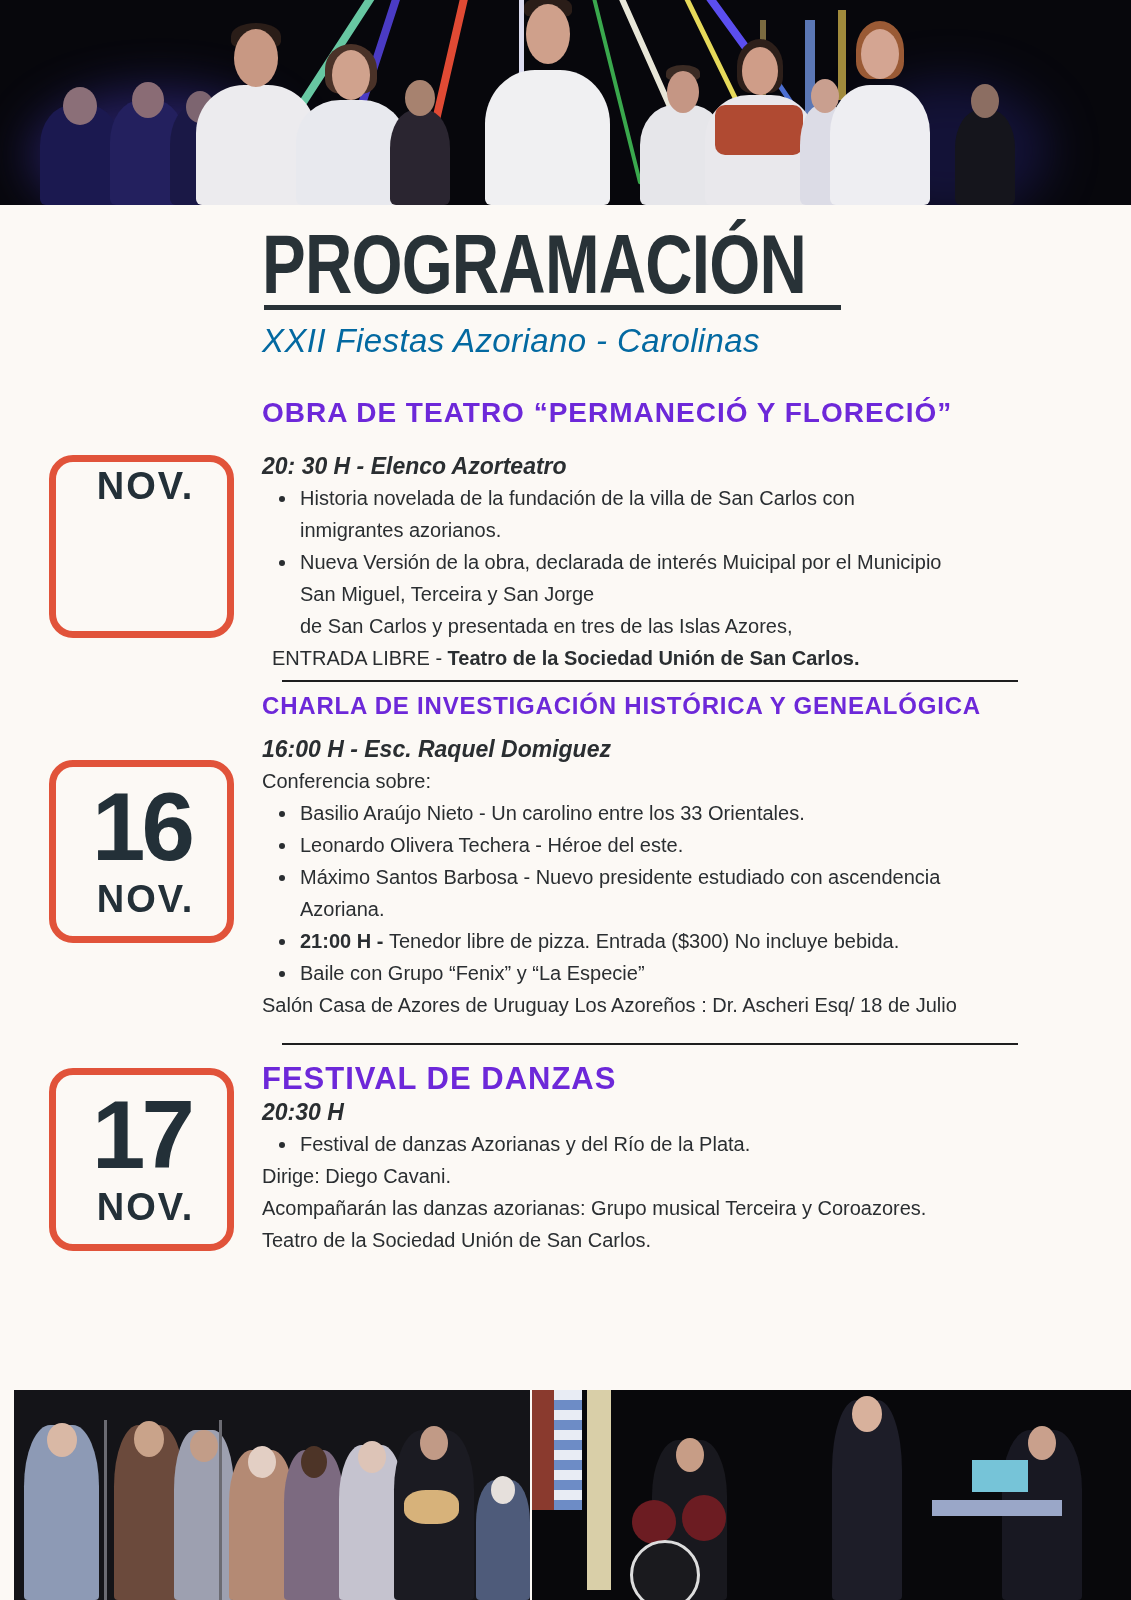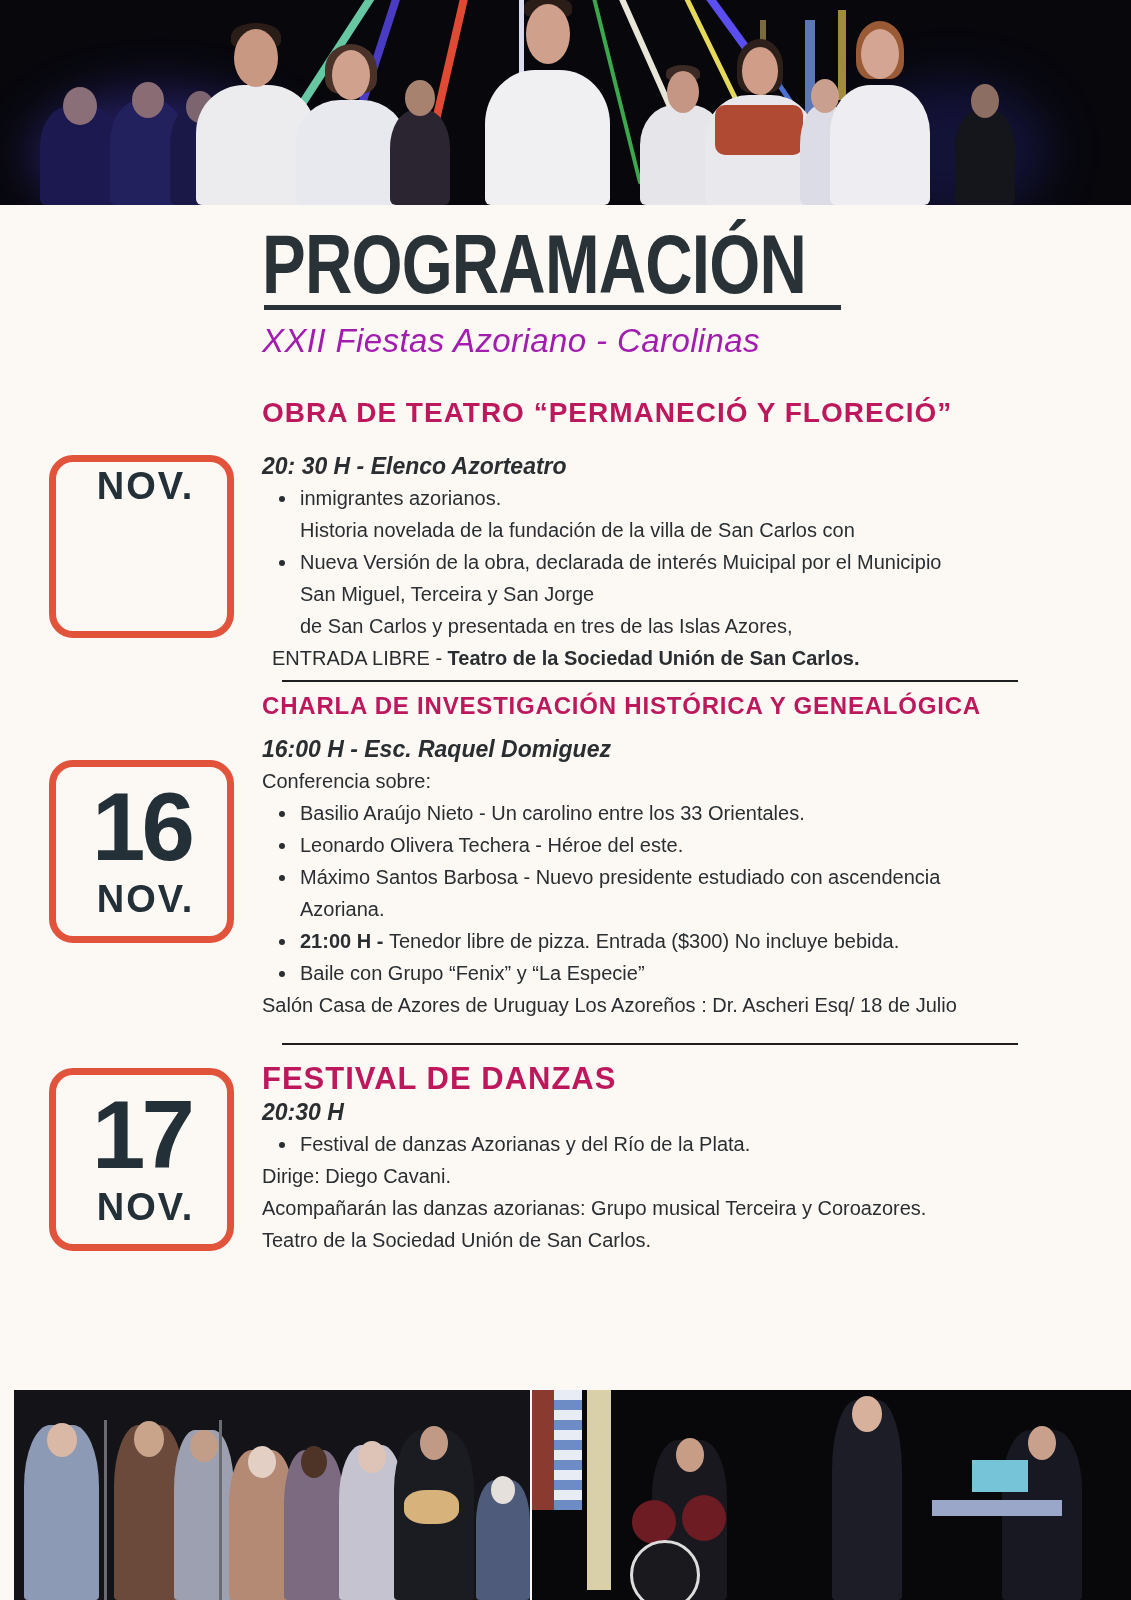--- a/index.html
+++ b/index.html
@@ -73,21 +73,21 @@
       position: absolute;
       left: 264px; top: 305px;
       width: 577px; height: 5px;
       background: #283237;
     }
     .subtitle {
       position: absolute;
       left: 262px; top: 322px;
       font-size: 33px;
       font-style: italic;
-      color: #a21caf;
+      color: #0369a1;
       white-space: nowrap;
       letter-spacing: 0.4px;
     }
 
     
     .date-box {
       position: absolute;
       left: 49px;
       width: 185px;
       height: 183px;
@@ -118,21 +118,21 @@
 
     
     .event {
       position: absolute;
       left: 262px;
       width: 800px;
     }
     .event-title {
       font-size: 28px;
       font-weight: bold;
-      color: #be185d;
+      color: #6d28d9;
       letter-spacing: 1px;
       white-space: nowrap;
       line-height: 34px;
     }
     .event-title.small { font-size: 24px; letter-spacing: 0.8px; }
     .event-title.big { font-size: 31px; letter-spacing: 1px; }
     .event-time {
       font-size: 23px;
       font-style: italic;
       font-weight: bold;
@@ -281,22 +281,22 @@
 <div class="subtitle">XXII Fiestas Azoriano - Carolinas</div>
 
 <div class="date-box" style="top:455px">
   <span class="month">NOV.</span>
 </div>
 
 <div class="event" style="top:396px">
   <div class="event-title">OBRA DE TEATRO “PERMANECIÓ Y FLORECIÓ”</div>
   <div class="event-time" style="margin-top:20px">20: 30 H - Elenco Azorteatro</div>
   <div class="bullet">
+    <span class="cont">Historia novelada de la fundación de la villa de San Carlos con</span>
     <span class="cont">inmigrantes azorianos.</span>
-    <span class="cont">Historia novelada de la fundación de la villa de San Carlos con</span>
   </div>
   <div class="bullet">
     <span class="cont">Nueva Versión de la  obra, declarada de interés Muicipal por el Municipio</span>
     <span class="cont">San Miguel, Terceira y San Jorge</span>
     <span class="cont">de San Carlos y  presentada en tres de las Islas Azores,</span>
   </div>
   <div class="line" style="padding-left:10px">
     <span>ENTRADA LIBRE - </span><span class="bold">Teatro de la Sociedad Unión de San Carlos.</span>
   </div>
 </div>

